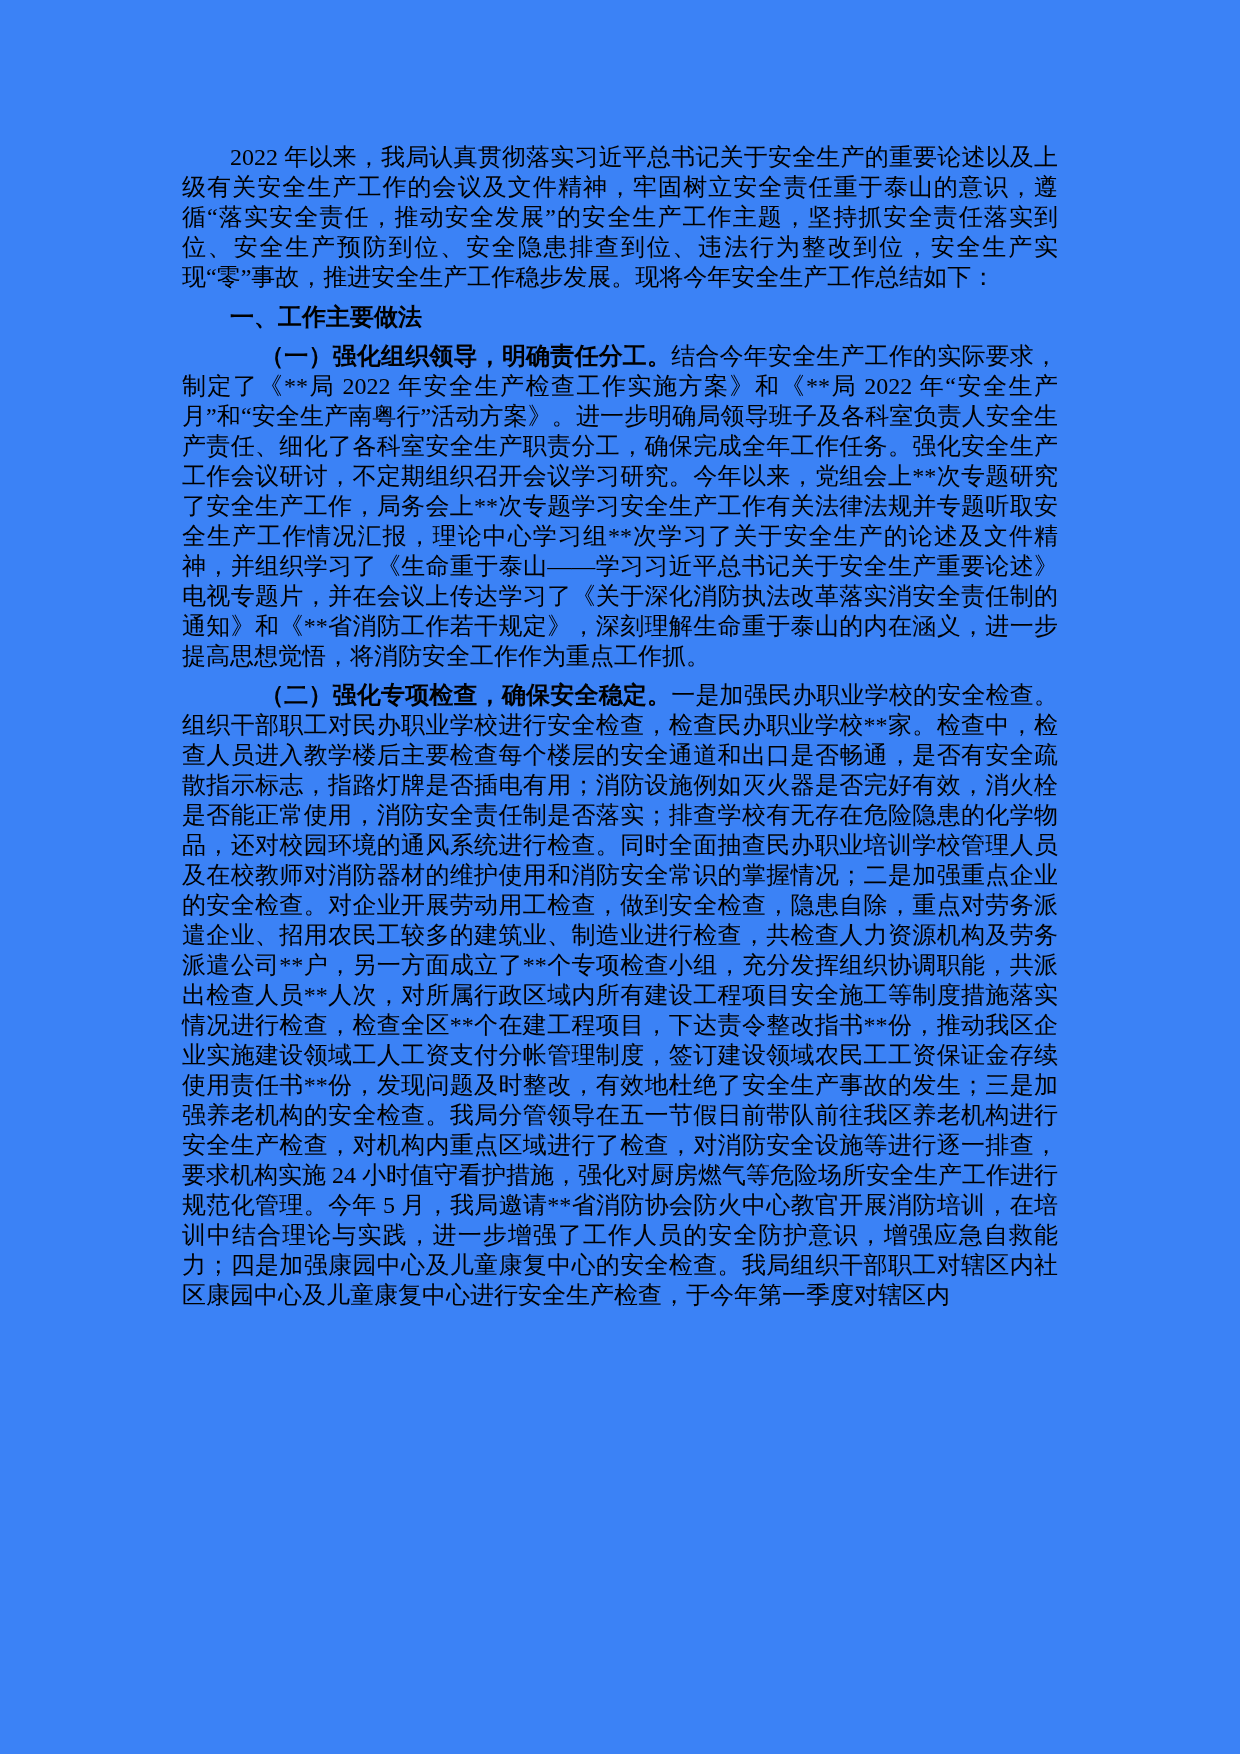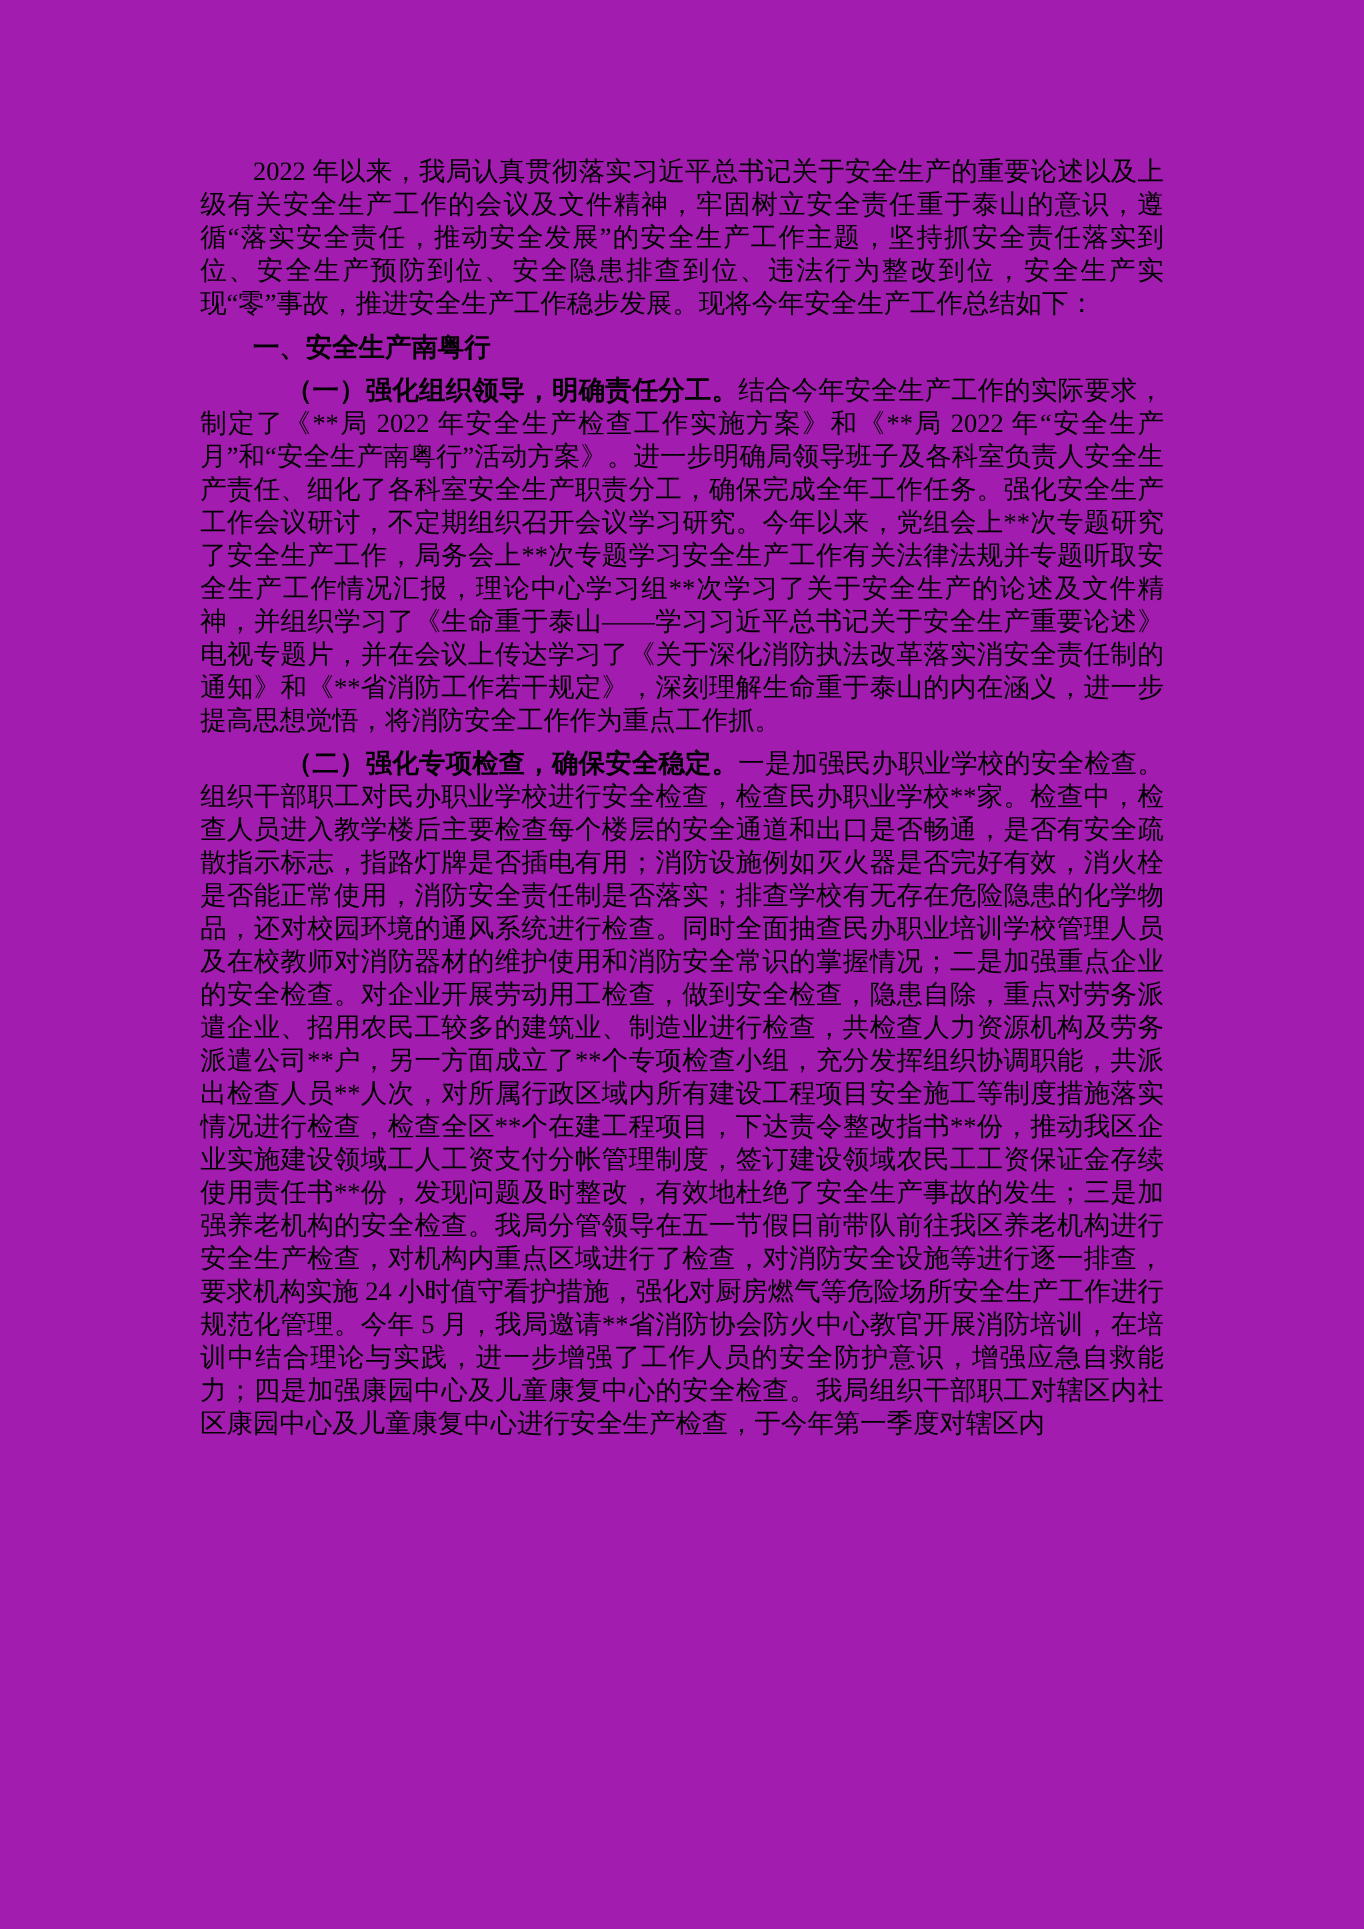--- a/index.html
+++ b/index.html
@@ -11,21 +11,21 @@
       width: 1240px;
       min-height: 1754px;
       background: #ffffff;
       font-family: "Liberation Serif", "DejaVu Serif", serif;
       color: #000000;
     }
     .doc-page {
       width: 1240px;
       height: 1754px;
       padding: 142px 182px 40px 182px;
-      background: #a21caf;
+      background: #3b82f6;
       overflow: hidden;
     }
     .para {
       margin: 0 0 9px 0;
       font-size: 24px;
       line-height: 30px;
       text-align: justify;
       text-indent: 2em;
     }
     .heading {
@@ -40,19 +40,19 @@
       margin-left: 30px;
     }
   </style>
 </head>
 <body>
 
 <div class="doc-page">
 
   <p class="para"><span>2022 年以来，我局认真贯彻落实习近平总书记关于安全生产的重要论述以及上级有关安全生产工作的会议及文件精神，牢固树立安全责任重于泰山的意识，遵循“落实安全责任，推动安全发展”的安全生产工作主题，坚持抓安全责任落实到位、安全生产预防到位、安全隐患排查到位、违法行为整改到位，安全生产实现“零”事故，推进安全生产工作稳步发展。现将今年安全生产工作总结如下：</span></p>
 
-  <h2 class="heading"><span>一、安全生产南粤行</span></h2>
+  <h2 class="heading"><span>一、工作主要做法</span></h2>
 
   <p class="para"><span class="lead">（一）强化组织领导，明确责任分工。</span><span>结合今年安全生产工作的实际要求，制定了《**局 2022 年安全生产检查工作实施方案》和《**局 2022 年“安全生产月”和“安全生产南粤行”活动方案》。进一步明确局领导班子及各科室负责人安全生产责任、细化了各科室安全生产职责分工，确保完成全年工作任务。强化安全生产工作会议研讨，不定期组织召开会议学习研究。今年以来，党组会上**次专题研究了安全生产工作，局务会上**次专题学习安全生产工作有关法律法规并专题听取安全生产工作情况汇报，理论中心学习组**次学习了关于安全生产的论述及文件精神，并组织学习了《生命重于泰山——学习习近平总书记关于安全生产重要论述》电视专题片，并在会议上传达学习了《关于深化消防执法改革落实消安全责任制的通知》和《**省消防工作若干规定》，深刻理解生命重于泰山的内在涵义，进一步提高思想觉悟，将消防安全工作作为重点工作抓。</span></p>
 
   <p class="para"><span class="lead">（二）强化专项检查，确保安全稳定。</span><span>一是加强民办职业学校的安全检查。组织干部职工对民办职业学校进行安全检查，检查民办职业学校**家。检查中，检查人员进入教学楼后主要检查每个楼层的安全通道和出口是否畅通，是否有安全疏散指示标志，指路灯牌是否插电有用；消防设施例如灭火器是否完好有效，消火栓是否能正常使用，消防安全责任制是否落实；排查学校有无存在危险隐患的化学物品，还对校园环境的通风系统进行检查。同时全面抽查民办职业培训学校管理人员及在校教师对消防器材的维护使用和消防安全常识的掌握情况；二是加强重点企业的安全检查。对企业开展劳动用工检查，做到安全检查，隐患自除，重点对劳务派遣企业、招用农民工较多的建筑业、制造业进行检查，共检查人力资源机构及劳务派遣公司**户，另一方面成立了**个专项检查小组，充分发挥组织协调职能，共派出检查人员**人次，对所属行政区域内所有建设工程项目安全施工等制度措施落实情况进行检查，检查全区**个在建工程项目，下达责令整改指书**份，推动我区企业实施建设领域工人工资支付分帐管理制度，签订建设领域农民工工资保证金存续使用责任书**份，发现问题及时整改，有效地杜绝了安全生产事故的发生；三是加强养老机构的安全检查。我局分管领导在五一节假日前带队前往我区养老机构进行安全生产检查，对机构内重点区域进行了检查，对消防安全设施等进行逐一排查，要求机构实施 24 小时值守看护措施，强化对厨房燃气等危险场所安全生产工作进行规范化管理。今年 5 月，我局邀请**省消防协会防火中心教官开展消防培训，在培训中结合理论与实践，进一步增强了工作人员的安全防护意识，增强应急自救能力；四是加强康园中心及儿童康复中心的安全检查。我局组织干部职工对辖区内社区康园中心及儿童康复中心进行安全生产检查，于今年第一季度对辖区内</span></p>
 
 </div>
 
 </body></html>

